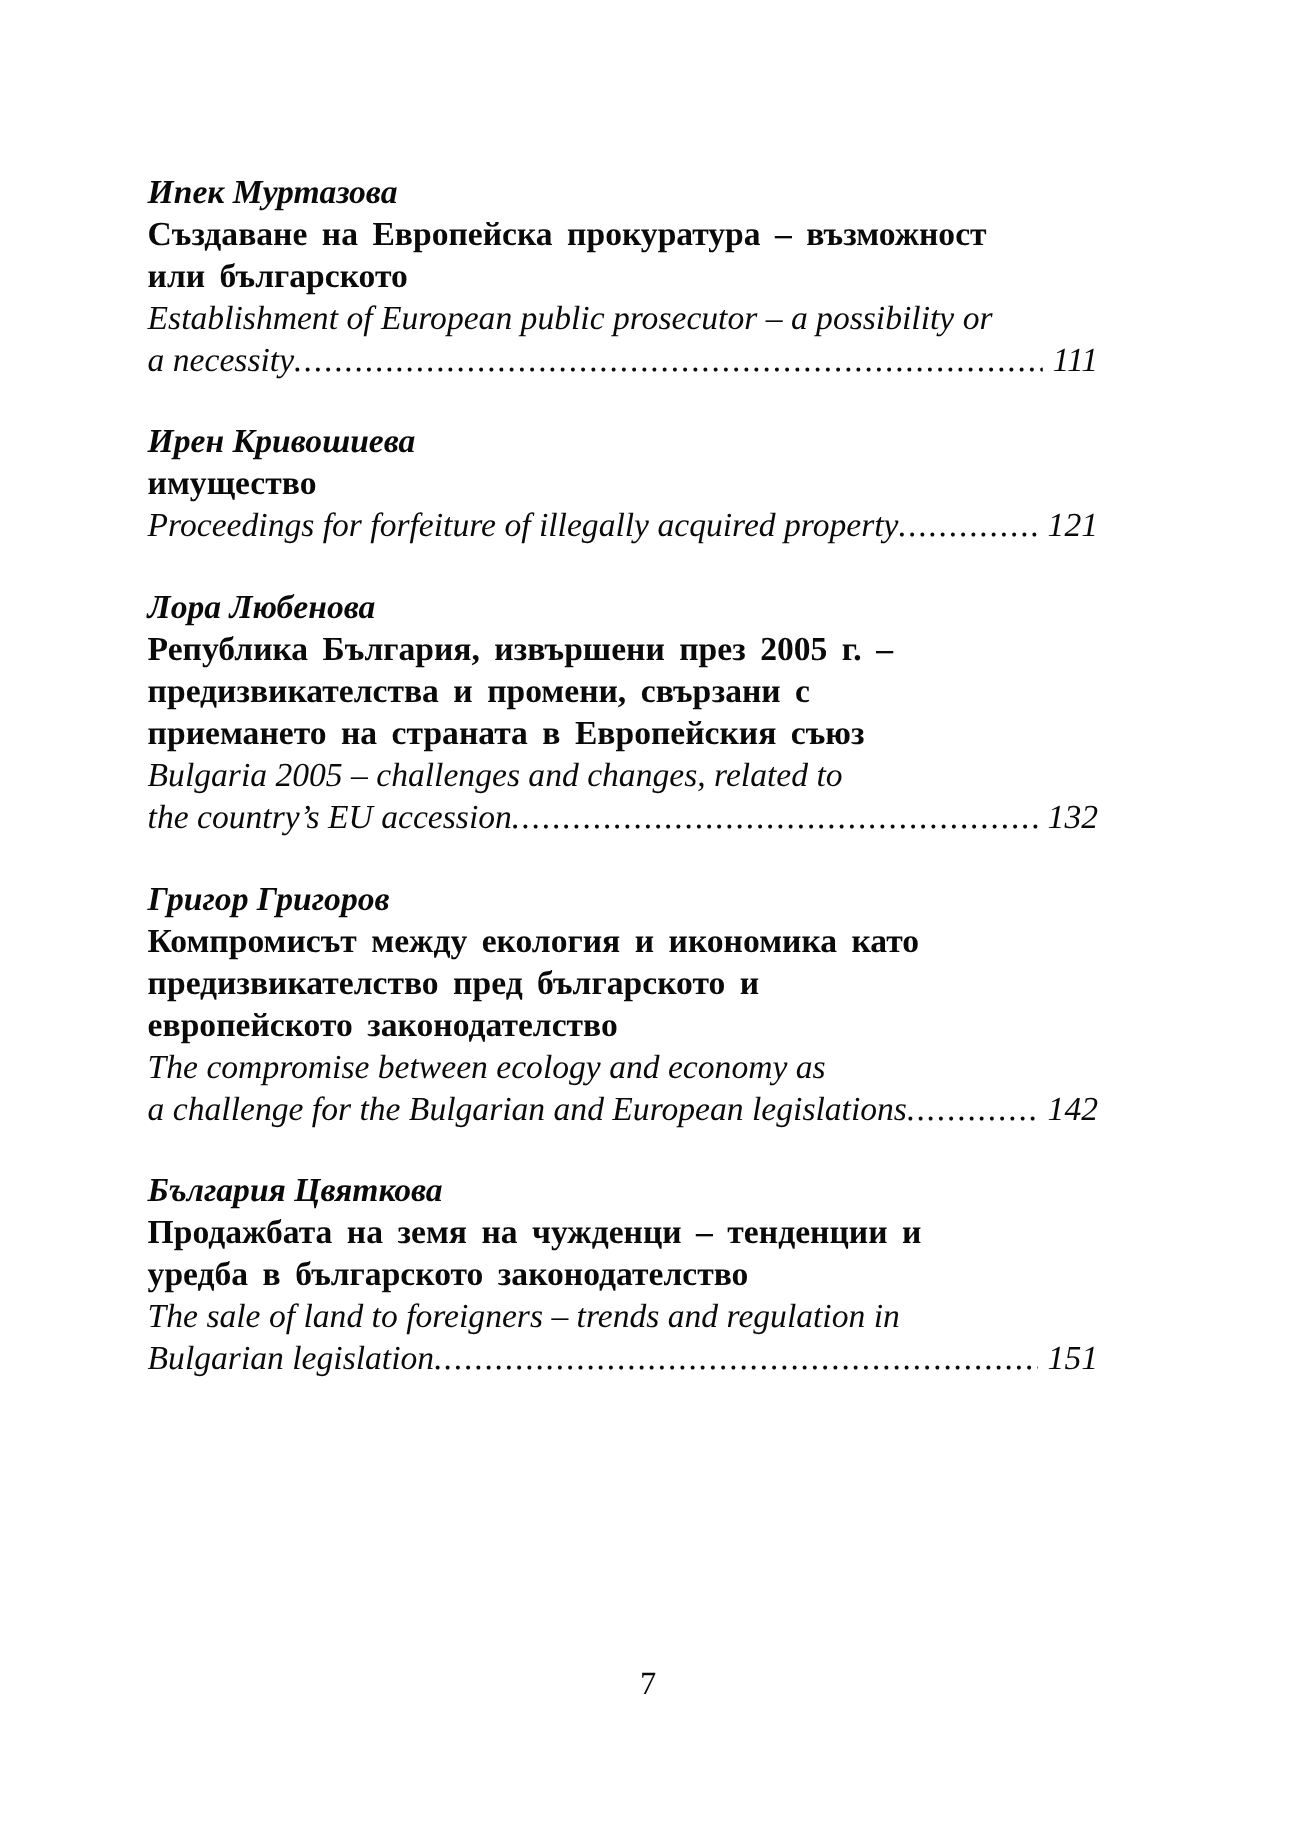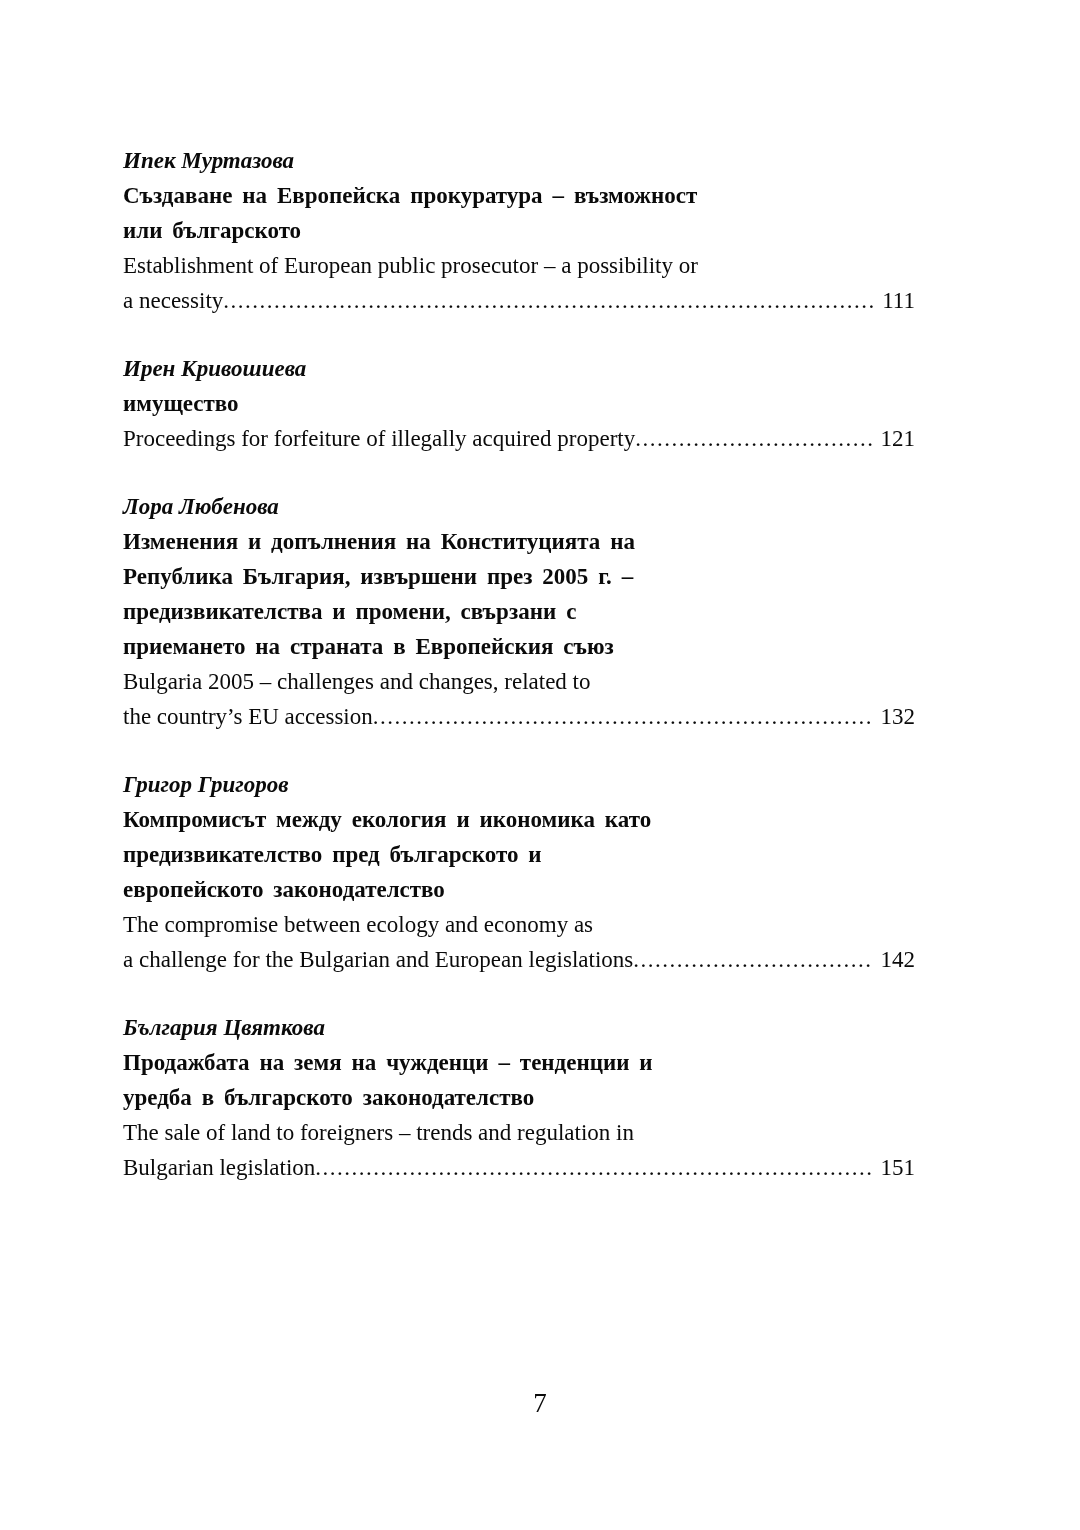--- a/index.html
+++ b/index.html
@@ -19,37 +19,38 @@
     position: relative;
     width: 1080px;
     height: 1530px;
     background: #ffffff;
   }
   .toc {
     position: absolute;
     left: 123px;
     top: 143px;
     width: 792px;
-    font-size: 23px;
+    font-size: 28px;
     line-height: 35px;
   }
   .entry { margin: 0; }
   .entry + .entry { margin-top: 33px; }
   .author {
     font-weight: bold;
     font-style: italic;
   }
   .entry-body {
   }
   .title-line {
     font-weight: bold;
     word-spacing: 0.18em;
   }
   .en-line {
     font-weight: normal;
+    font-style: italic;
   }
   .leader-row {
     display: flex;
     align-items: flex-end;
   }
   .leader-text { white-space: nowrap; }
   .leader-dots {
     flex: 1 1 auto;
     overflow: hidden;
     white-space: nowrap;
@@ -101,21 +102,20 @@
           <span class="leader-text">Proceedings for forfeiture of illegally acquired property</span>
           <span class="leader-dots"></span>
           <span class="pageno">121</span>
         </div>
       </div>
     </section>
 
     <section class="entry">
       <div class="author">Лора Любенова</div>
       <div class="entry-body">
-        <div class="title-line">Изменения и допълнения на Конституцията на</div>
         <div class="title-line">Република България, извършени през 2005 г. –</div>
         <div class="title-line">предизвикателства и промени, свързани с</div>
         <div class="title-line">приемането на страната в Европейския съюз</div>
         <div class="en-line">Bulgaria 2005 – challenges and changes, related to</div>
         <div class="en-line leader-row">
           <span class="leader-text">the country’s EU accession </span>
           <span class="leader-dots"></span>
           <span class="pageno">132</span>
         </div>
       </div>

